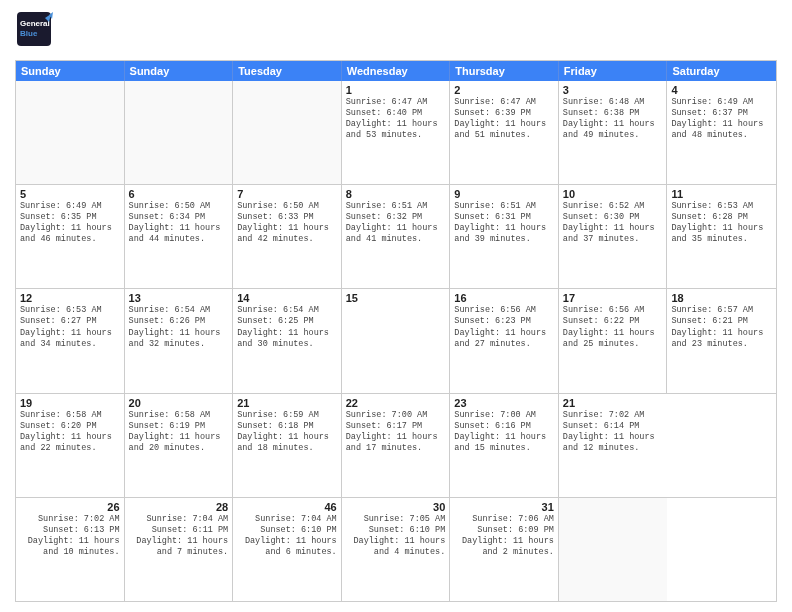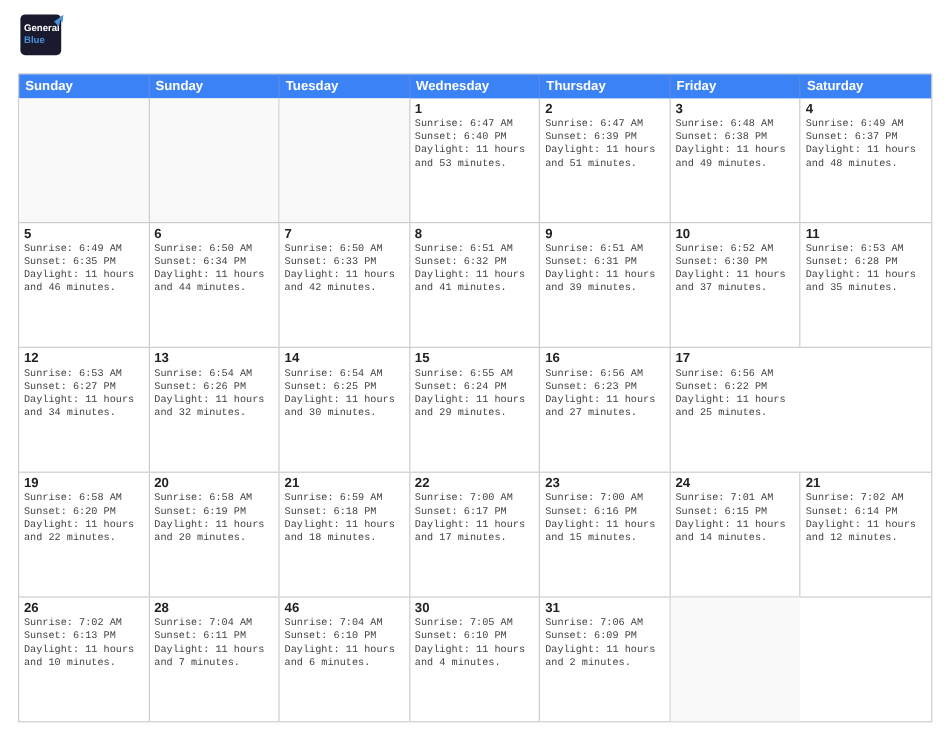--- a/index.html
+++ b/index.html
@@ -59,21 +59,21 @@
       flex: 1;
       display: flex;
       flex-direction: column;
     }
     .calendar-row {
       display: grid;
       grid-template-columns: repeat(7, 1fr);
       flex: 1;
       border-bottom: 1px solid #ccc;
     }
-    .calendar-row:last-child { border-bottom: none; }
+    .calendar-row:last-child { border-bottom: none; text-align: right; }
     .calendar-cell {
       border-right: 1px solid #ccc;
       padding: 3px 4px;
       font-size: 9px;
       color: #333;
       min-height: 0;
       overflow: hidden;
     }
     .calendar-cell:last-child { border-right: none; }
     .calendar-cell.empty { background: #f9f9f9; }
@@ -207,30 +207,33 @@
           <div class="calendar-cell">
             <div class="cell-date">13</div>
             <div class="cell-info">Sunrise: 6:54 AM<br>Sunset: 6:26 PM<br>Daylight: 11 hours and 32 minutes.</div>
           </div>
           <div class="calendar-cell">
             <div class="cell-date">14</div>
             <div class="cell-info">Sunrise: 6:54 AM<br>Sunset: 6:25 PM<br>Daylight: 11 hours and 30 minutes.</div>
           </div>
           <div class="calendar-cell">
             <div class="cell-date">15</div>
-            <div class="cell-info">Sunrise: 6:55 AM<br>Sunset: 6:24 PM<br>Daylight: 11 hours and 29 minutes.</div>
           </div>
           <div class="calendar-cell">
             <div class="cell-date">16</div>
             <div class="cell-info">Sunrise: 6:56 AM<br>Sunset: 6:23 PM<br>Daylight: 11 hours and 27 minutes.</div>
           </div>
           <div class="calendar-cell">
             <div class="cell-date">17</div>
             <div class="cell-info">Sunrise: 6:56 AM<br>Sunset: 6:22 PM<br>Daylight: 11 hours and 25 minutes.</div>
           </div>
+          <div class="calendar-cell">
+            <div class="cell-date">18</div>
+            <div class="cell-info">Sunrise: 6:57 AM<br>Sunset: 6:21 PM<br>Daylight: 11 hours and 23 minutes.</div>
+          </div>
         </div>
         <div class="calendar-row">
           <div class="calendar-cell">
             <div class="cell-date">19</div>
             <div class="cell-info">Sunrise: 6:58 AM<br>Sunset: 6:20 PM<br>Daylight: 11 hours and 22 minutes.</div>
           </div>
           <div class="calendar-cell">
             <div class="cell-date">20</div>
             <div class="cell-info">Sunrise: 6:58 AM<br>Sunset: 6:19 PM<br>Daylight: 11 hours and 20 minutes.</div>
           </div>
@@ -238,24 +241,20 @@
             <div class="cell-date">21</div>
             <div class="cell-info">Sunrise: 6:59 AM<br>Sunset: 6:18 PM<br>Daylight: 11 hours and 18 minutes.</div>
           </div>
           <div class="calendar-cell">
             <div class="cell-date">22</div>
             <div class="cell-info">Sunrise: 7:00 AM<br>Sunset: 6:17 PM<br>Daylight: 11 hours and 17 minutes.</div>
           </div>
           <div class="calendar-cell">
             <div class="cell-date">23</div>
             <div class="cell-info">Sunrise: 7:00 AM<br>Sunset: 6:16 PM<br>Daylight: 11 hours and 15 minutes.</div>
-          </div>
-          <div class="calendar-cell">
-            <div class="cell-date">24</div>
-            <div class="cell-info">Sunrise: 7:01 AM<br>Sunset: 6:15 PM<br>Daylight: 11 hours and 14 minutes.</div>
           </div>
           <div class="calendar-cell">
             <div class="cell-date">21</div>
             <div class="cell-info">Sunrise: 7:02 AM<br>Sunset: 6:14 PM<br>Daylight: 11 hours and 12 minutes.</div>
           </div>
         </div>
         <div class="calendar-row">
           <div class="calendar-cell">
             <div class="cell-date">26</div>
             <div class="cell-info">Sunrise: 7:02 AM<br>Sunset: 6:13 PM<br>Daylight: 11 hours and 10 minutes.</div>

